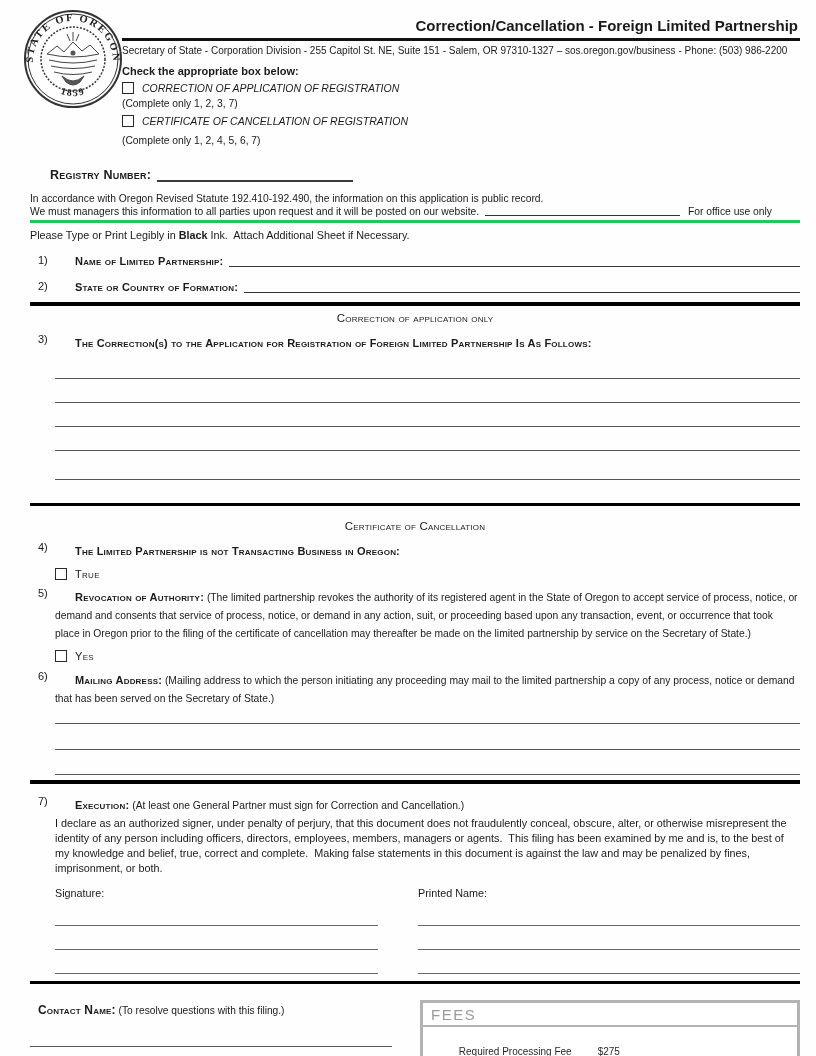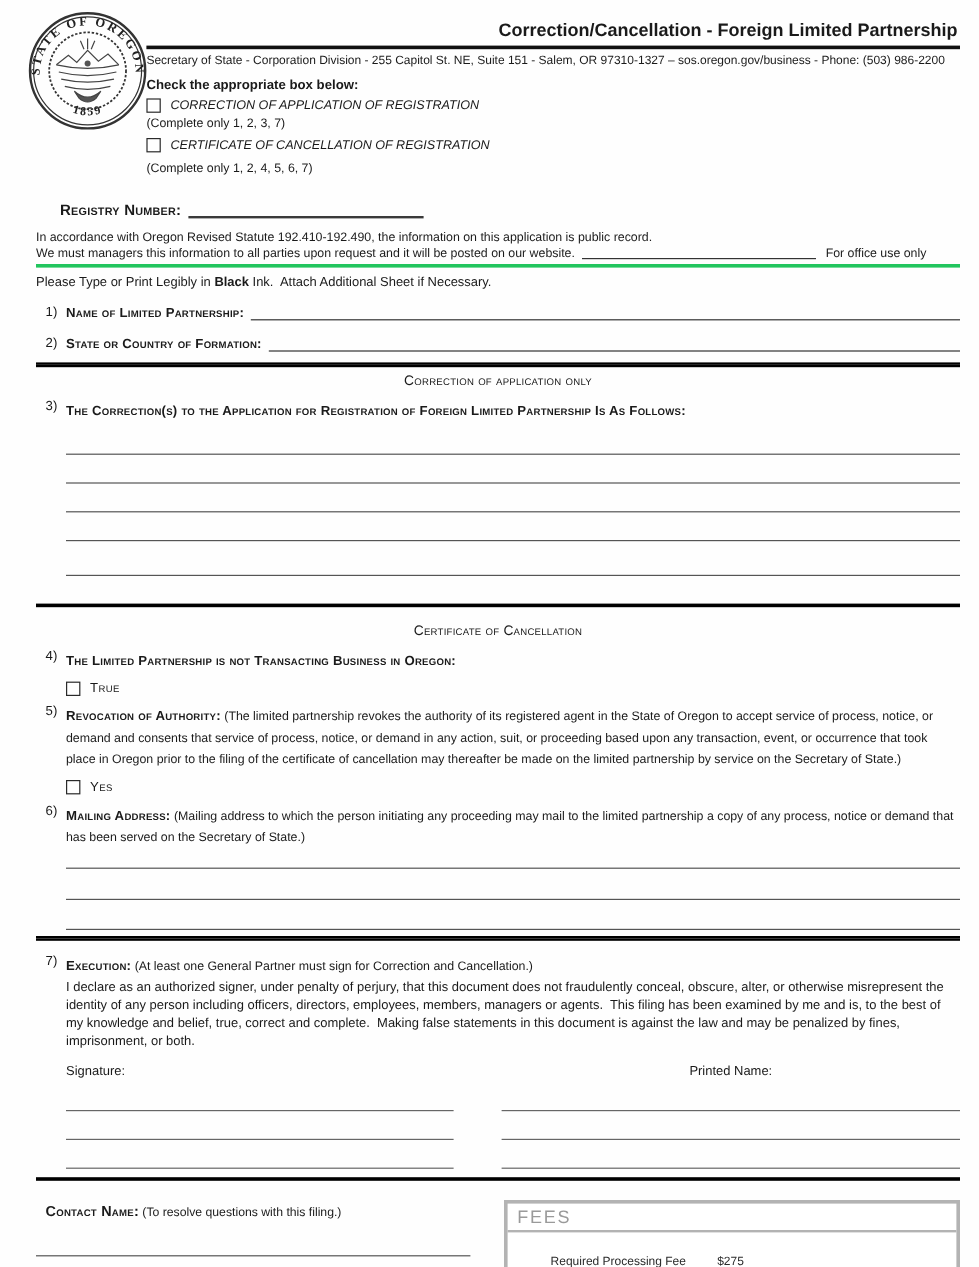--- a/index.html
+++ b/index.html
@@ -37,21 +37,21 @@
   
   .notice { margin-top: 10px; padding-bottom: 2px; border-bottom: 3px solid #22c55e; }
   .notice div { font-size: 10.3px; line-height: 13px; }
   .notice-row2 { display: flex; align-items: flex-end; }
   .fill-line { flex: 1; border-bottom: 1.2px solid #333; margin: 0 8px 2px 6px; height: 10px; }
   .office-use { white-space: nowrap; padding-right: 28px; }
   .instr { font-size: 10.8px; margin-top: 6px; white-space: pre-wrap; }
   
   .item { position: relative; padding-left: 25px; }
   .item-num { position: absolute; left: 8px; top: 0; font-size: 11px; }
-  .item-label { font-variant: small-caps; font-weight: bold; font-size: 11px; letter-spacing: .2px; }
+  .item-label { font-variant: small-caps; font-weight: bold; font-size: 11px; letter-spacing: .2px; margin-left: 20px; }
   .item-desc { font-size: 10.3px; line-height: 13.5px; }
   .line-item { display: flex; align-items: flex-end; }
   .line-item .item-label { white-space: nowrap; }
   .wline { flex: 1; border-bottom: 1.5px solid #333; height: 13px; margin-left: 6px; }
   .item1 { margin-top: 13px; }
   .item2 { margin-top: 13px; }
   .double-rule { margin-top: 9px; height: 2px; border-top: 2px solid #000; border-bottom: 2px solid #000; }
   .section-head { text-align: center; font-variant: small-caps; font-weight: normal; font-size: 11.5px; margin-top: 6px; letter-spacing: .2px; }
   .item3 { margin-top: 9px; }
   .write-line { border-bottom: 1.8px solid #555; height: 0; margin-left: 25px; }
@@ -64,21 +64,21 @@
   .cb-inline-row { display: flex; align-items: center; margin-top: 8px; margin-left: 25px; height: 14px; }
   .cb-inline-label { font-variant: small-caps; font-size: 11px; letter-spacing: .3px; }
   .item5 { margin-top: 6px; }
   .item6 { margin-top: 7px; }
   .double-rule2 { margin-top: 5px; height: 2px; border-top: 2px solid #000; border-bottom: 2px solid #000; }
   
   .item7 { margin-top: 11px; }
   .declaration { font-size: 10.8px; line-height: 15px; margin-top: 3px; padding-left: 25px; white-space: pre-wrap; }
   .sig-grid { display: flex; gap: 40px; padding-left: 25px; margin-top: 11px; }
   .sig-col-left { width: 323px; }
-  .sig-col-right { flex: 1; text-align: center; }
+  .sig-col-right { flex: 1; }
   .sig-label { font-size: 10.8px; }
   .sig-line { border-bottom: 1.8px solid #666; height: 0; }
   .sig-first { margin-top: 26px; }
   .sig-gap { margin-top: 23px; }
   .rule-after-sig { border-top: 3px solid #000; margin-top: 7px; }
   
   .bottom { display: flex; justify-content: space-between; margin-top: 16px; }
   .bottom-left { width: 362px; }
   .bl-label { font-variant: small-caps; font-weight: bold; font-size: 12px; letter-spacing: .2px; margin-left: 8px; }
   .bl-desc { font-size: 10.2px; }

